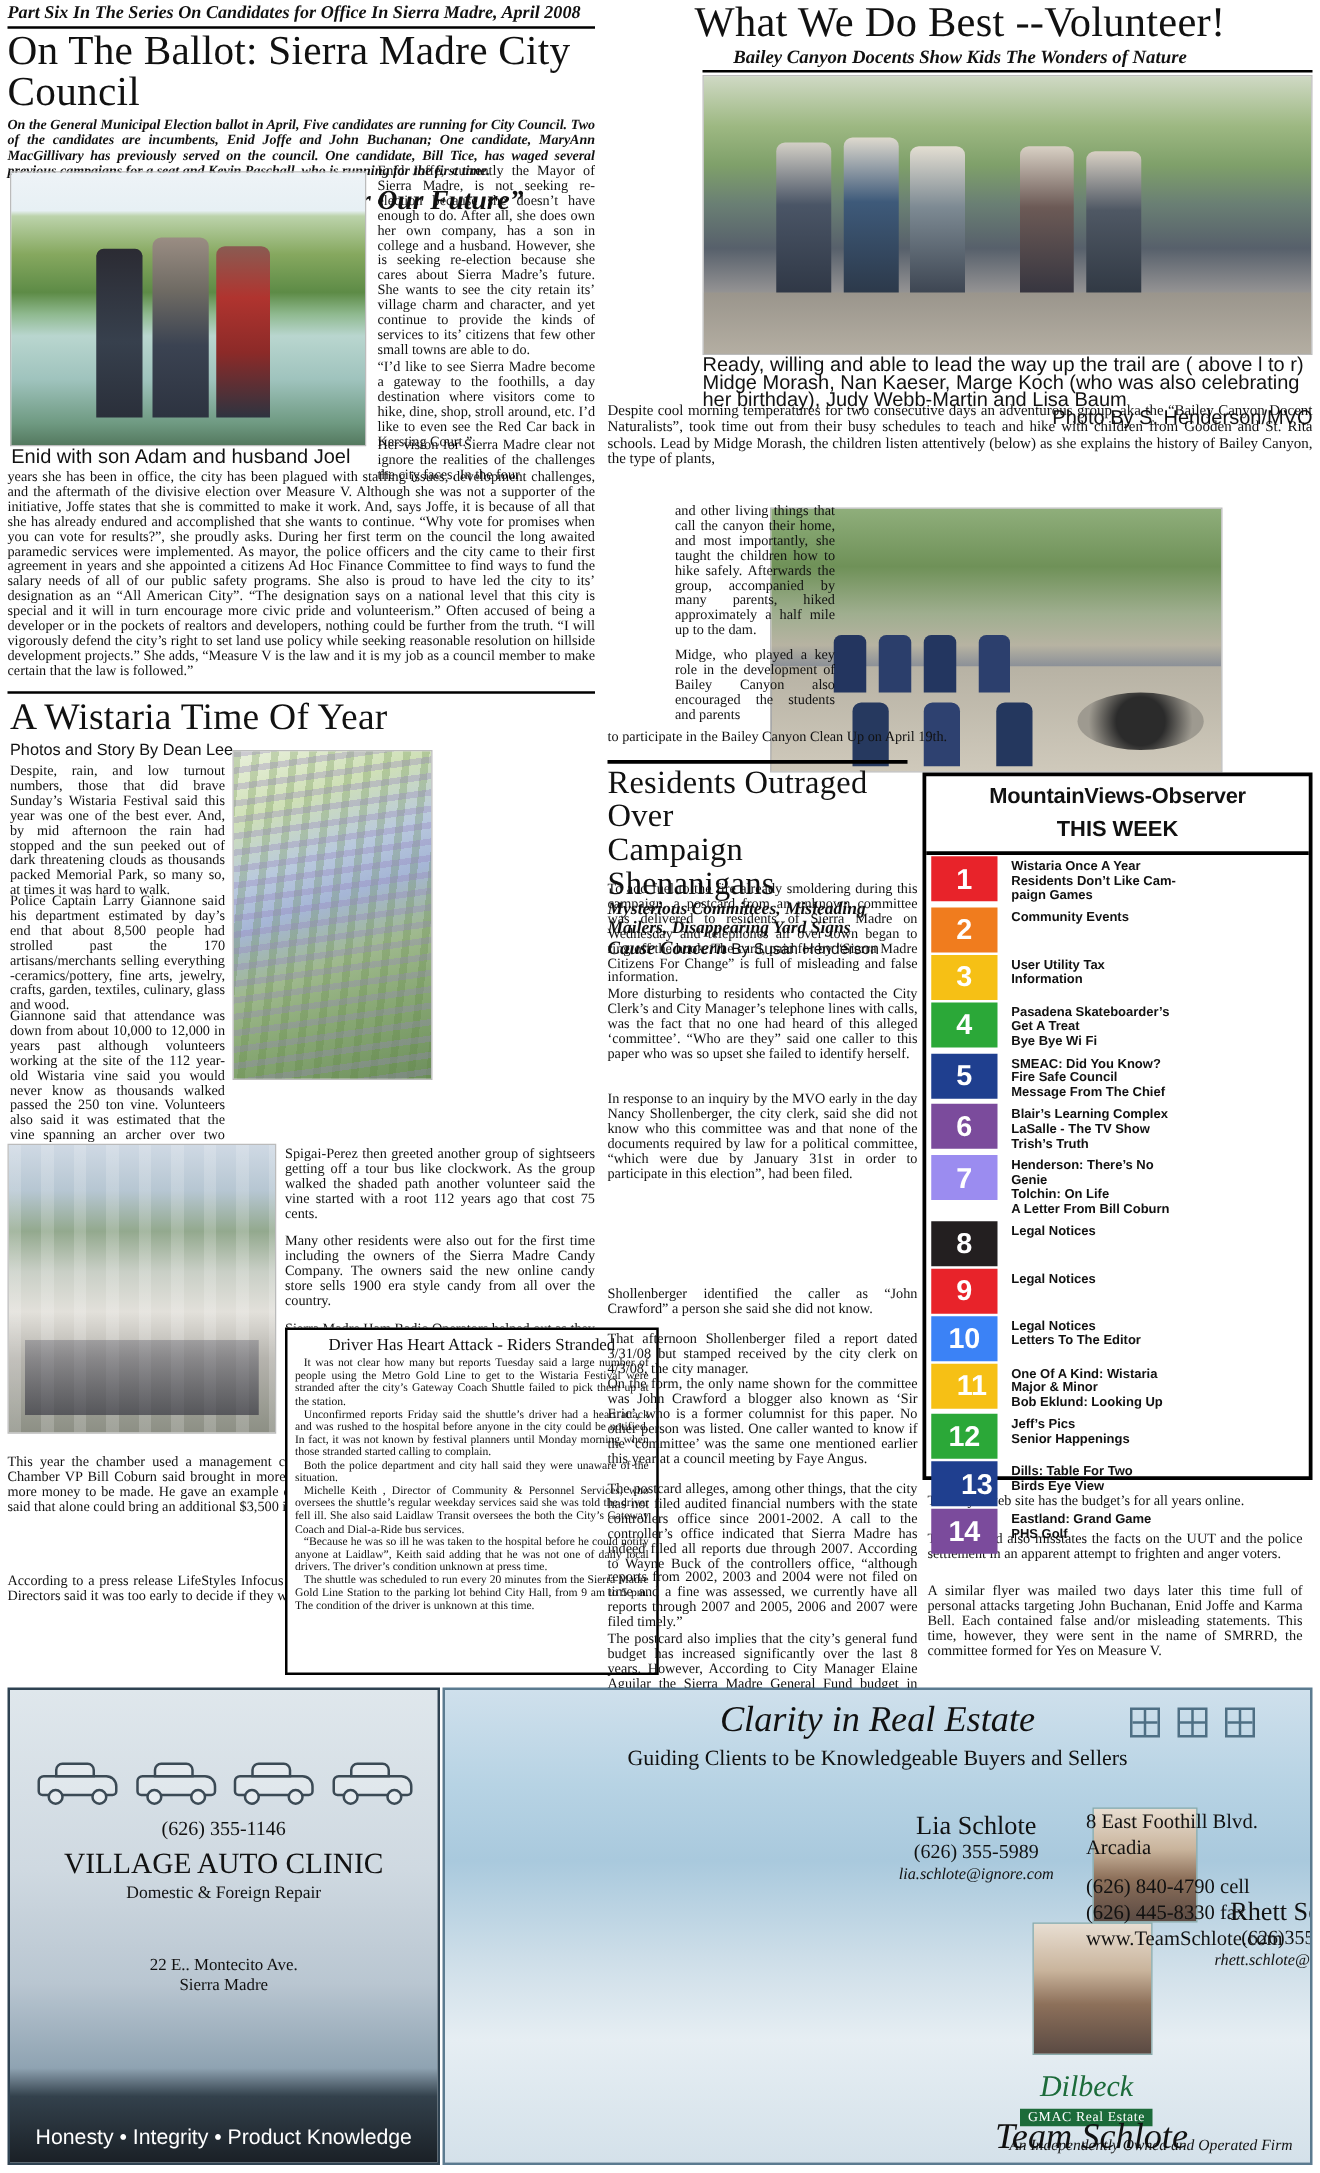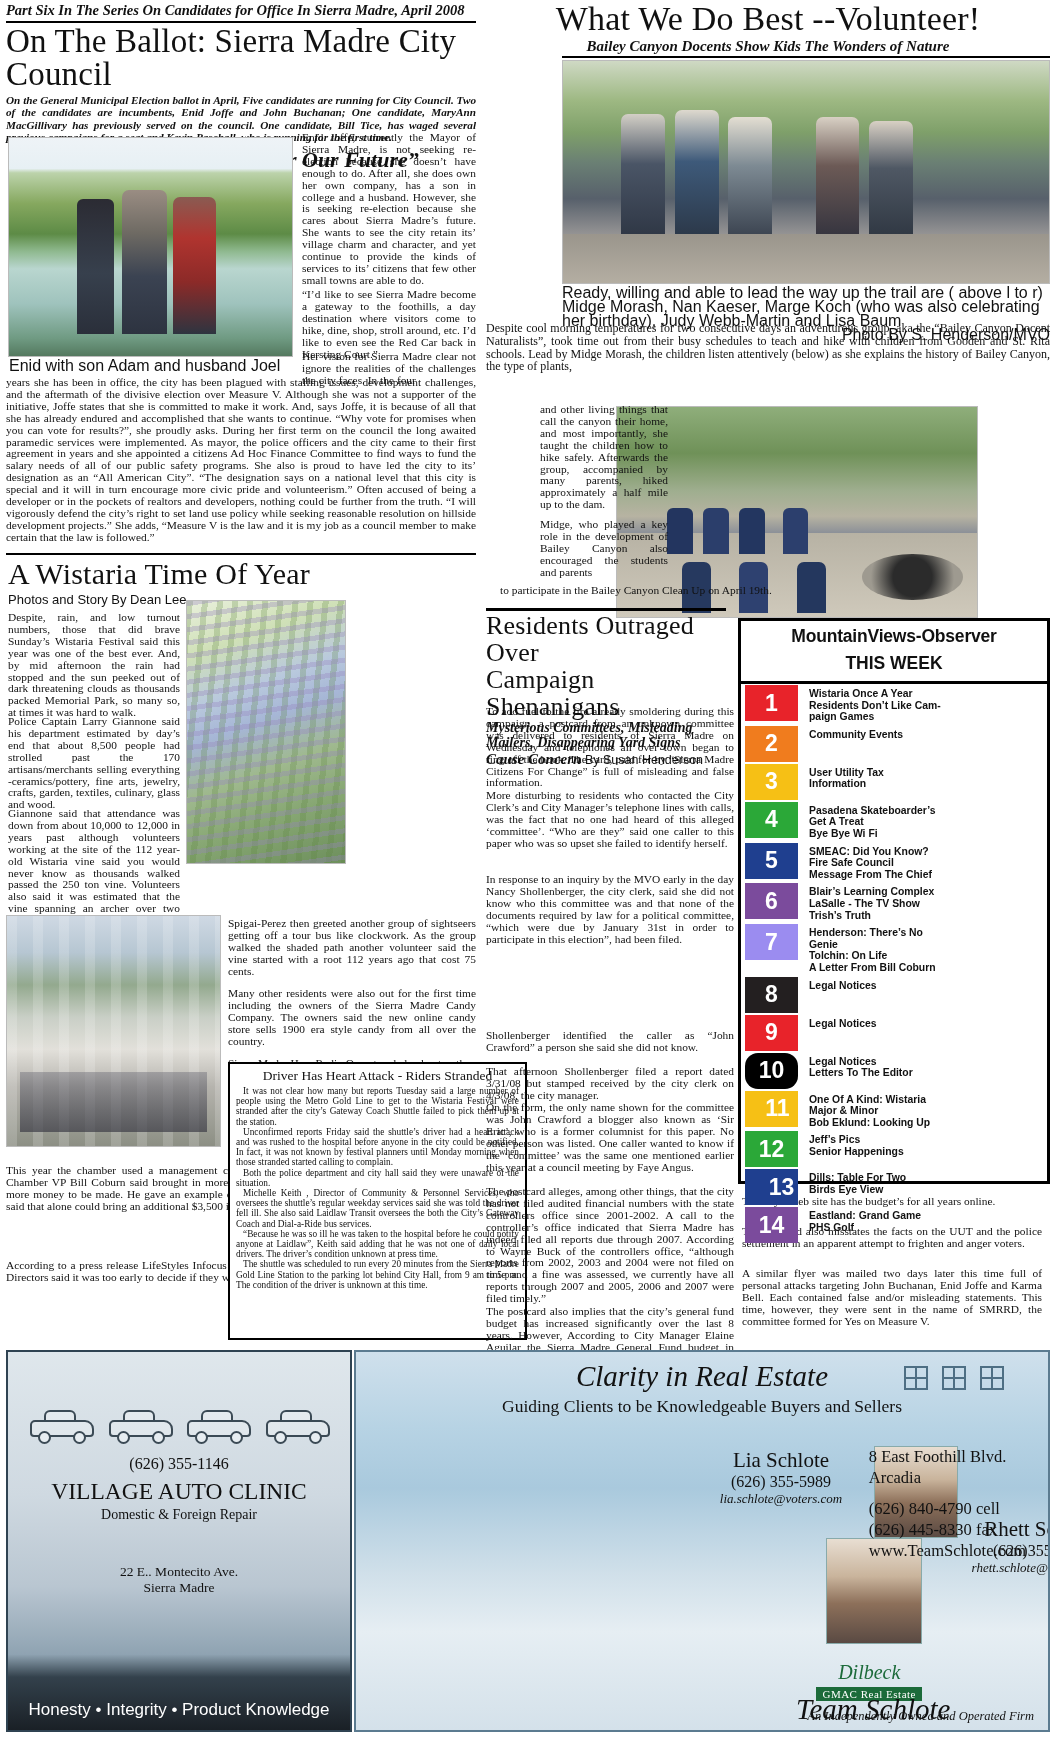--- a/index.html
+++ b/index.html
@@ -153,21 +153,21 @@
   #ad-dilbeck .right-info { position:absolute; right:22px; top:94px; text-align:left; font-size:16.5px; line-height:21px; }
   #ad-dilbeck .team { position:absolute; left:440px; bottom:4px; font-size:29px; font-style:italic; }
   #ad-dilbeck .indep { position:absolute; right:14px; bottom:6px; font-size:12.5px; font-style:italic; }
   .headshot {
     position:absolute; border:1px solid #8aa;
     background:linear-gradient(180deg,#e8ded2 0%,#c9b49c 36%,#8d705a 62%,#5a4a43 100%);
   }
   .dilbeck-logo {
     position:absolute; right:126px; bottom:28px; text-align:center;
   }
-  .dilbeck-logo .d1 { font-size:20px; font-style:italic; color:#1c6b3a; font-family:"Liberation Serif", serif;text-align:center;}
+  .dilbeck-logo .d1 { font-size:24px; font-style:italic; color:#1c6b3a; font-family:"Liberation Serif", serif;text-align:center;}
   .dilbeck-logo .d2 { font-size:11px; color:#fff; background:#1c6b3a; padding:1px 6px; display:inline-block; letter-spacing:.5px;}
   .wind { position:absolute; top:14px; width:24px; height:24px; border:2px solid #4e6f84; }
   .wind:before, .wind:after { content:""; position:absolute; background:#4e6f84; }
   .wind:before { left:9px; top:0; width:2px; height:20px; }
   .wind:after  { top:9px; left:0; width:20px; height:2px; }
 </style>
 </head>
 <body>
 
 <div class="page">
@@ -258,21 +258,21 @@
     <div style="position:absolute;left:34%;bottom:30%;width:7%;height:22%;background:#233660;border-radius:6px 6px 0 0;"></div>
     <div style="position:absolute;left:46%;bottom:30%;width:7%;height:22%;background:#2c3f6d;border-radius:6px 6px 0 0;"></div>
     <div style="position:absolute;left:18%;bottom:2%;width:8%;height:24%;background:#26395f;border-radius:7px 7px 0 0;"></div>
     <div style="position:absolute;left:34%;bottom:2%;width:8%;height:24%;background:#2e4170;border-radius:7px 7px 0 0;"></div>
     <div style="position:absolute;left:50%;bottom:2%;width:8%;height:24%;background:#24375e;border-radius:7px 7px 0 0;"></div>
     <div style="position:absolute;right:4%;bottom:8%;width:28%;height:22%;border-radius:50%;background:radial-gradient(circle,#2b2b2b 35%,#9e9a90 75%);"></div>
   </div>
 
   <div class="body-text" style="position:absolute; left:540px; top:404px; width:128px; text-align:justify;">and other living things that call the canyon their home, and most importantly, she taught the children how to hike safely. Afterwards the group, accompanied by many parents, hiked approximately a half mile up to the dam.</div>
   <div class="body-text" style="position:absolute; left:540px; top:519px; width:128px;">Midge, who played a key role in the development of Bailey Canyon also encouraged the students and parents</div>
-  <div class="body-text" style="position:absolute; left:500px; top:585px; width:500px;">to participate in the Bailey Canyon Clean Up on April 19th.</div>
+  <div class="body-text" style="position:absolute; left:486px; top:585px; width:500px;">to participate in the Bailey Canyon Clean Up on April 19th.</div>
 
   <div class="rule" style="position:absolute; left:486px; top:608px; width:240px; border-top-width:3px;"></div>
 
   <div style="position:absolute; left:486px; top:612px; width:248px;">
     <div class="headline" style="font-size:26px; line-height:27px;">Residents Outraged Over</div>
     <div class="headline" style="font-size:26px; line-height:27px;">Campaign Shenanigans</div>
     <div class="subhead-italic" style="font-size:14px; line-height:15.4px;">Mysterious Committees, Misleading</div>
     <div class="subhead-italic" style="font-size:14px; line-height:15.4px;">Mailers, Disappearing Yard Signs</div>
     <div style="font-size:14px; line-height:16px;">
       <span class="subhead-italic">Cause Concern</span>
@@ -341,21 +341,21 @@
         </div>
         <div class="tw-row">
           <div class="tw-num" style="background: rgb(35, 31, 32);">8</div>
           <div class="tw-label"> Legal Notices</div>
         </div>
         <div class="tw-row">
           <div class="tw-num" style="background: rgb(232, 35, 42);">9</div>
           <div class="tw-label">Legal Notices</div>
         </div>
         <div class="tw-row">
-          <div class="tw-num" style="background: #000000; border-radius: 13px;">10</div>
+          <div class="tw-num" style="background: #3b82f6;">10</div>
           <div class="tw-label">Legal Notices
 Letters To The Editor</div>
         </div>
         <div class="tw-row">
           <div class="tw-num" style="background: rgb(246, 192, 21); padding-left: 12px;">11</div>
           <div class="tw-label">One Of A Kind: Wistaria
 Major &amp; Minor
 Bob Eklund: Looking Up</div>
         </div>
         <div class="tw-row">
@@ -418,21 +418,21 @@
       <div class="wind" style="right:82px;"></div>
       <div class="wind" style="right:44px;"></div>
 
       <div class="ttl">Clarity in Real Estate</div>
       <div class="sub">Guiding Clients to be Knowledgeable Buyers and Sellers</div>
 
       <div class="headshot" style="left:518px; top:94px; width:84px; height:92px;"></div>
       <div class="lia">
         <div class="n">Lia Schlote</div>
         <div class="p">(626) 355-5989</div>
-        <div class="e">lia.schlote@voters.com</div>
+        <div class="e">lia.schlote@ignore.com</div>
       </div>
 
       <div class="headshot" style="left:470px; top:186px; width:96px; height:106px;"></div>
       <div class="rhett">
         <div class="n">Rhett Schlote</div>
         <div class="p">(626)355-5989</div>
         <div class="e">rhett.schlote@dilbeck.com</div>
       </div>
 
       <div class="right-info">

